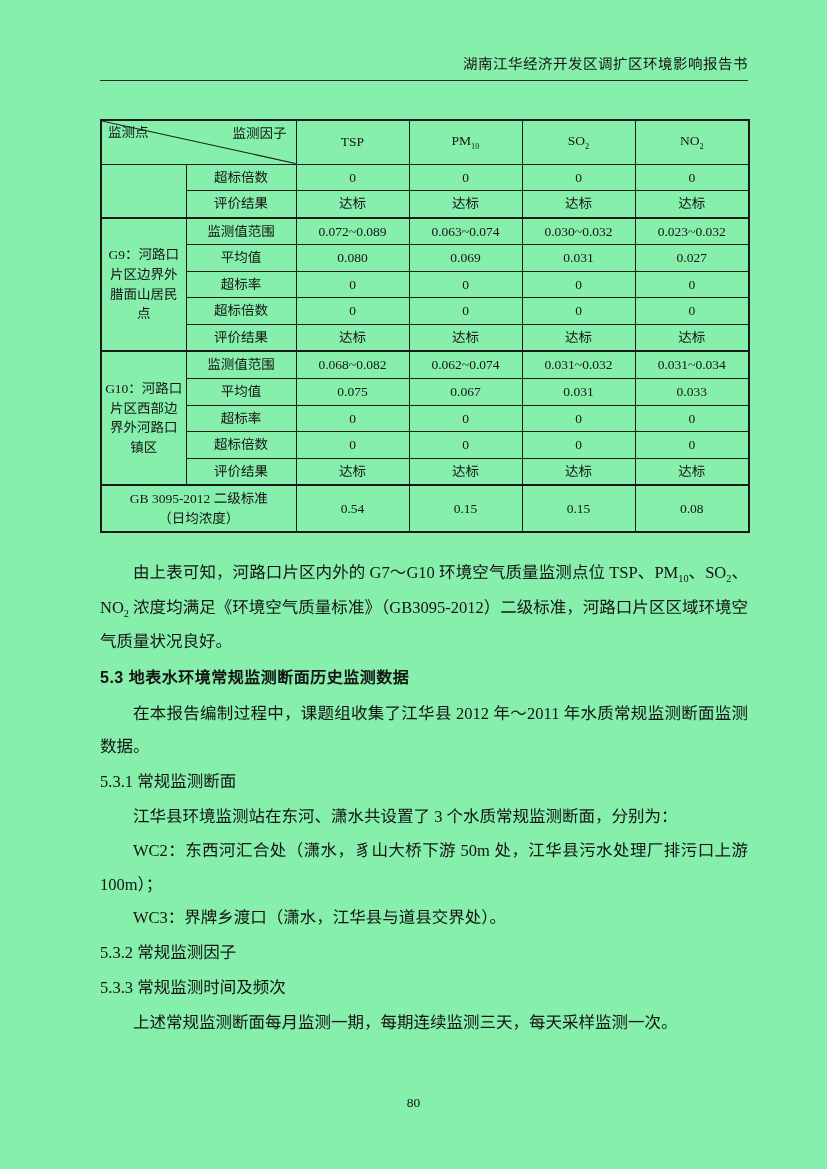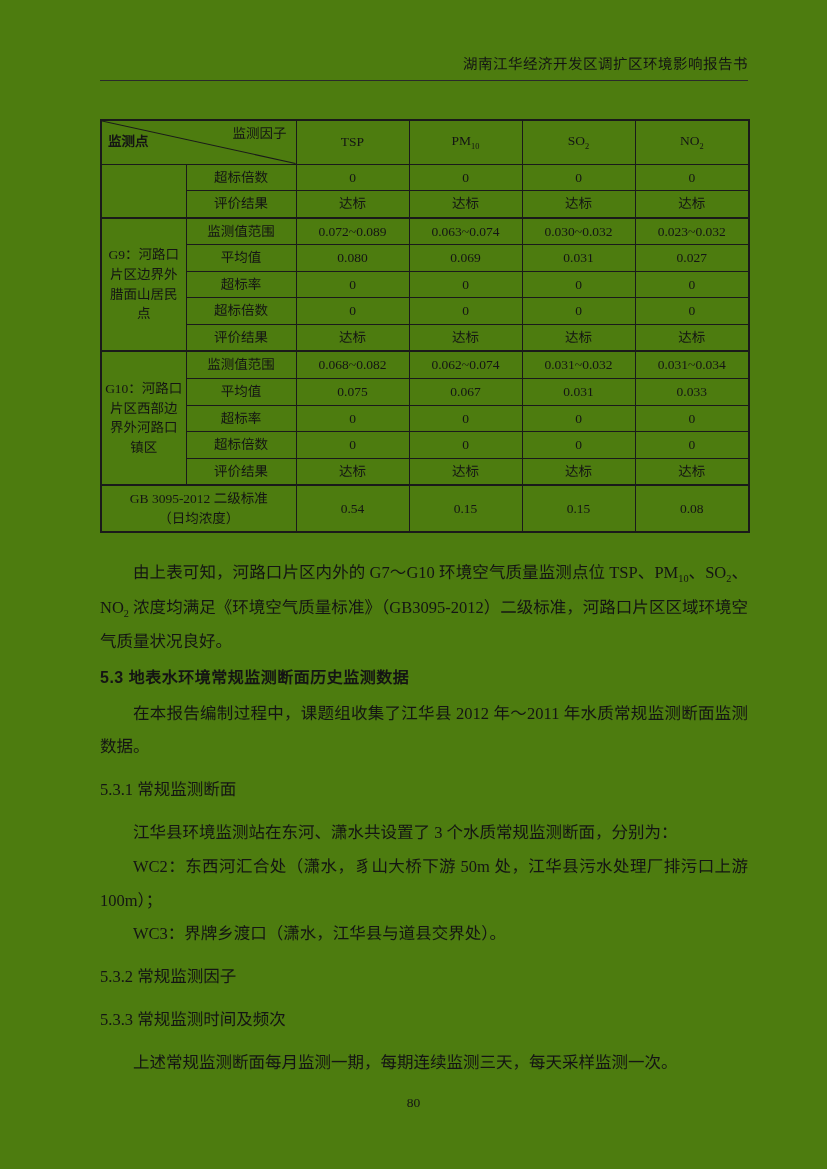--- a/index.html
+++ b/index.html
@@ -1,21 +1,21 @@
 <!DOCTYPE html>
 <html lang="zh-CN"><head>
 <meta charset="utf-8">
 <style>
   * { box-sizing: border-box; }
   html, body { margin: 0; padding: 0; background: #e8e8e8; }
   .page {
     position: relative;
     width: 827px; height: 1169px;
     margin: 0 auto;
-    background: #4d7c0f;
+    background: #86efac;
     font-family: "Liberation Serif", "DejaVu Serif", serif;
     color: #141414;
     overflow: hidden;
   }
   .content {
     position: absolute;
     left: 100px; top: 52px;
     width: 648px;
   }
   
@@ -51,21 +51,21 @@
     position: relative;
     height: 44px;
     padding: 0;
   }
   .corner-cell svg.diag {
     position: absolute; inset: 0;
     width: 100%; height: 100%;
     display: block;
   }
   .corner-top   { position: absolute; top: 3px; right: 9px; }
-  .corner-bottom{ position: absolute; bottom: 12px; left: 6px; font-weight: bold; }
+  .corner-bottom{ position: absolute; bottom: 21px; left: 6px; }
   td.site-cell { padding: 2px 8px; line-height: 1.85; }
   td.std-label { line-height: 1.5; padding: 4px 2px; }
   sub { font-size: 0.62em; }
   sup { font-size: 0.62em; }
   
   .body-text {
     margin-top: 23px;
     font-size: 16.5px;
     line-height: 2.05;
     text-align: justify;
@@ -76,21 +76,21 @@
     font-size: 16.5px;
   }
   .indent { text-indent: 2em; }
   h2.h-major {
     font-family: "Liberation Sans", "DejaVu Sans", sans-serif;
     font-weight: 700;
     font-size: 16px !important;
     letter-spacing: 0.5px;
     margin: 3px 0 2px 0 !important;
   }
-  h3.h-minor { margin: 9px 0 !important; }
+  h3.h-minor { margin: 1px 0 !important; }
   
   .page-footer {
     position: absolute;
     left: 0; right: 0;
     bottom: 58px;
     text-align: center;
     font-size: 13.5px;
   }
 </style>
 </head>

